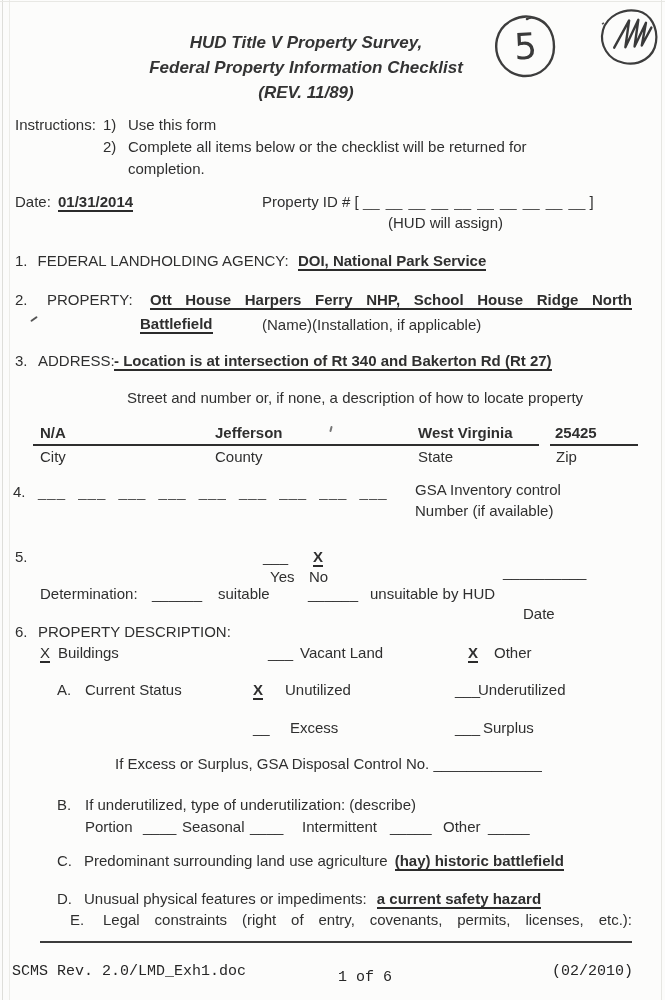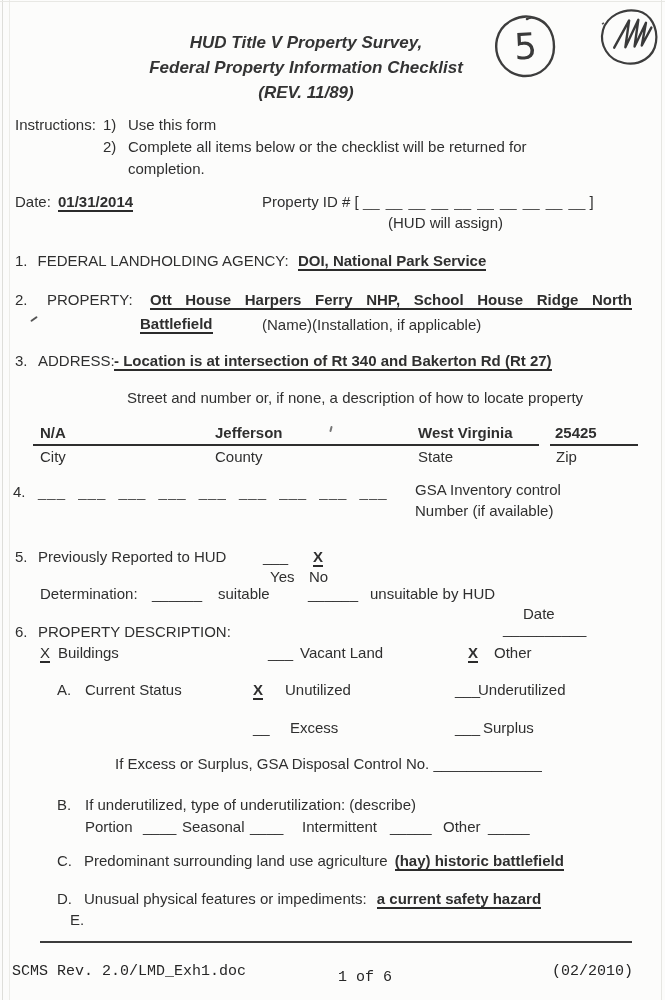--- a/index.html
+++ b/index.html
@@ -94,31 +94,30 @@
   <span class="abs" style="left:215px;top:448px;">County</span>
   <span class="abs" style="left:418px;top:448px;">State</span>
   <span class="abs" style="left:556px;top:448px;">Zip</span>
 
   <span class="abs" style="left:13px;top:483px;">4.</span>
   <span class="abs blanks4" style="left:38px;top:483px;">___ ___ ___ ___   ___ ___ ___ ___ ___</span>
   <span class="abs" style="left:415px;top:481px;">GSA Inventory control</span>
   <span class="abs" style="left:415px;top:502px;">Number (if available)</span>
 
   <span class="abs" style="left:15px;top:548px;">5.</span>
-  <span class="abs" style="left:38px;top:548px;">Previously Reported to HUD</span>
   <span class="abs" style="left:263px;top:548px;">___</span>
   <span class="abs b ux" style="left:313px;top:548px;">X</span>
   <span class="abs" style="left:270px;top:568px;">Yes</span>
   <span class="abs" style="left:309px;top:568px;">No</span>
   <span class="abs" style="left:40px;top:585px;">Determination:</span>
   <span class="abs" style="left:152px;top:585px;">______</span>
   <span class="abs" style="left:218px;top:585px;">suitable</span>
   <span class="abs" style="left:308px;top:585px;">______</span>
   <span class="abs" style="left:370px;top:585px;">unsuitable by HUD</span>
-  <span class="abs" style="left:503px;top:620px;">__________</span>
+  <span class="abs" style="left:503px;top:563px;">__________</span>
   <span class="abs" style="left:523px;top:605px;">Date</span>
 
   <span class="abs" style="left:15px;top:623px;">6.</span>
   <span class="abs" style="left:38px;top:623px;">PROPERTY DESCRIPTION:</span>
   <span class="abs ux" style="left:40px;top:644px;">X</span>
   <span class="abs" style="left:58px;top:644px;">Buildings</span>
   <span class="abs" style="left:268px;top:644px;">___</span>
   <span class="abs" style="left:300px;top:644px;">Vacant Land</span>
   <span class="abs b ux" style="left:468px;top:644px;">X</span>
   <span class="abs" style="left:494px;top:644px;">Other</span>
@@ -153,19 +152,20 @@
     <span style="margin-right:12px;">C.</span><span>Predominant surrounding land use agriculture</span>
     <span class="uv" style="margin-left:3px;">(hay) historic battlefield</span>
   </div>
 
   <div class="abs" style="left:57px;top:890px;">
     <span style="margin-right:12px;">D.</span><span>Unusual physical features or impediments:</span>
     <span class="uv" style="margin-left:6px;">a current safety hazard</span>
   </div>
 
   <span class="abs" style="left:70px;top:911px;">E.</span>
+  <div class="abs just" style="left:103px;top:911px;width:529px;">Legal constraints (right of entry, covenants, permits, licenses, etc.):</div>
 
   <div class="abs rule" style="left:40px;top:941px;width:592px;"></div>
   <span class="abs mono" style="left:12px;top:963px;">SCMS Rev. 2.0/LMD_Exh1.doc</span>
   <span class="abs mono" style="left:338px;top:963px;margin-top:6px;">1 of 6</span>
   <span class="abs mono" style="left:552px;top:963px;">(02/2010)</span>
 
 </div>
 
 </body></html>

